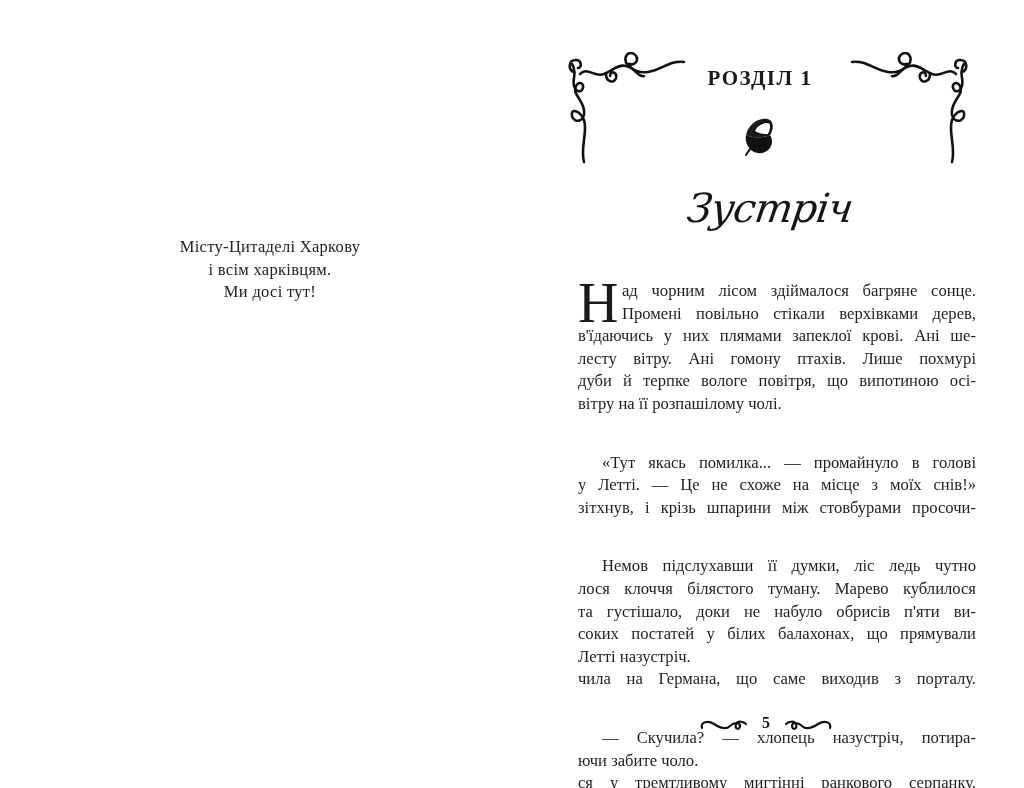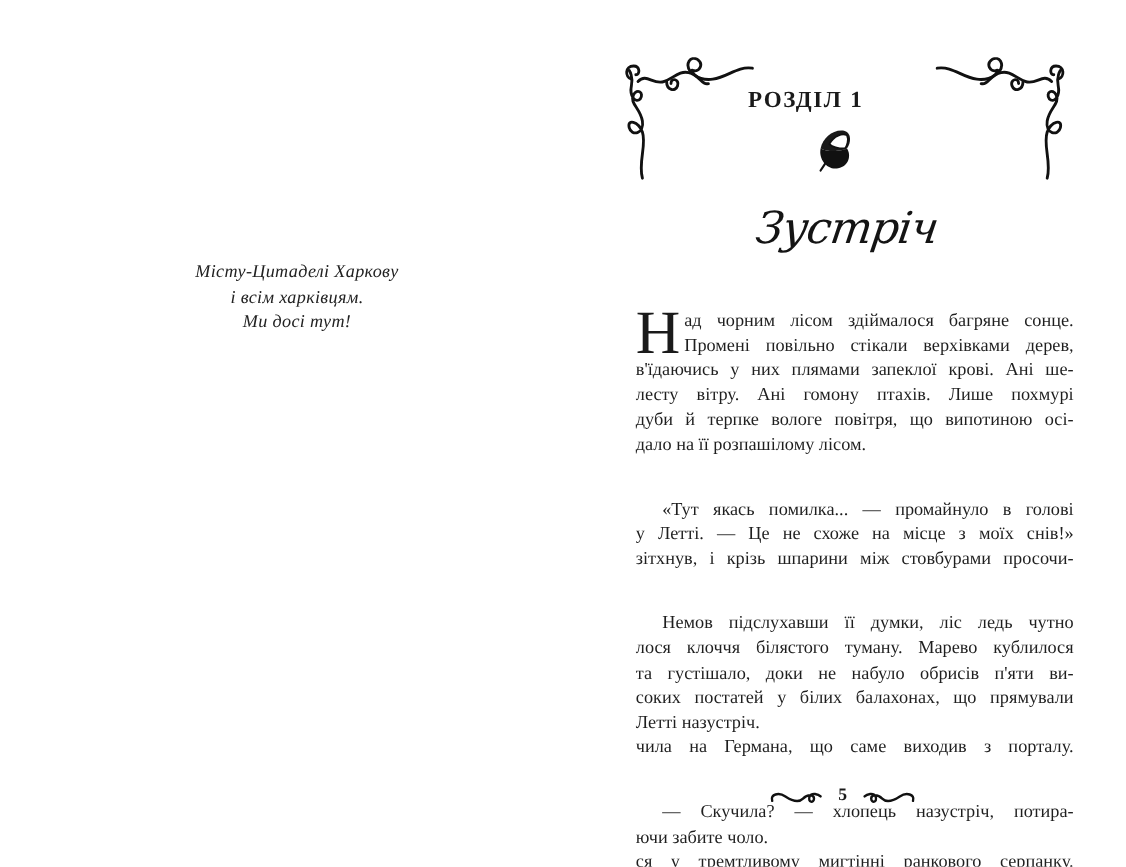--- a/index.html
+++ b/index.html
@@ -30,47 +30,45 @@
       position: absolute;
       left: 512px; top: 0;
       width: 512px; height: 788px;
     }
     .dedication {
       position: absolute;
       left: 140px;
       top: 236px;
       width: 260px;
       text-align: center;
-      font-style: italic;
       font-size: 16.5px;
       line-height: 22.5px;
       color: #222;
       letter-spacing: 0.3px;
     }
     .dedication div { white-space: nowrap; }
 
     .ornament-corner {
       position: absolute;
       top: 52px;
     }
     .ornament-left { left: 566px; }
     .ornament-right { left: 850px; }
 
     .chapter-label {
       position: absolute;
       left: 680px;
       top: 66px;
       width: 160px;
-      text-align: left;
+      text-align: center;
       font-size: 21px;
       font-weight: bold;
       letter-spacing: 1.5px;
       color: #1a1a1a;
       white-space: nowrap;
-      margin-top: 12px;
     }
     .acorn {
       position: absolute;
       left: 740px;
       top: 113px;
     }
     .chapter-title {
       position: absolute;
       left: 680px;
       top: 178px;
@@ -179,21 +177,21 @@
   <div class="chapter-title">Зустріч</div>
 
   <div class="dropcap">Н</div>
 
   <div class="body-text">
     <span class="line dropcap-indent">ад чорним лісом здіймалося багряне сонце.</span>
     <span class="line dropcap-indent">Промені повільно стікали верхівками дерев,</span>
     <span class="line">в'їдаючись у них плямами запеклої крові. Ані ше-</span>
     <span class="line">лесту вітру. Ані гомону птахів. Лише похмурі</span>
     <span class="line">дуби й терпке вологе повітря, що випотиною осі-</span>
-    <span class="line last">дало на її розпашілому лісом.</span>
+    <span class="line last">вітру на її розпашілому чолі.</span>
     <span class="line indent">«Тут якась помилка... — промайнуло в голові</span>
     <span class="line">у Летті. — Це не схоже на місце з моїх снів!»</span>
     <span class="line">зітхнув, і крізь шпарини між стовбурами просочи-</span>
     <span class="line indent">Немов підслухавши її думки, ліс ледь чутно</span>
     <span class="line">лося клоччя білястого туману. Марево кублилося</span>
     <span class="line">та густішало, доки не набуло обрисів п'яти ви-</span>
     <span class="line">соких постатей у білих балахонах, що прямували</span>
     <span class="line last">Летті назустріч.</span>
     <span class="line">чила на Германа, що саме виходив з порталу.</span>
     <span class="line indent">— Скучила? — хлопець назустріч, потира-</span>

